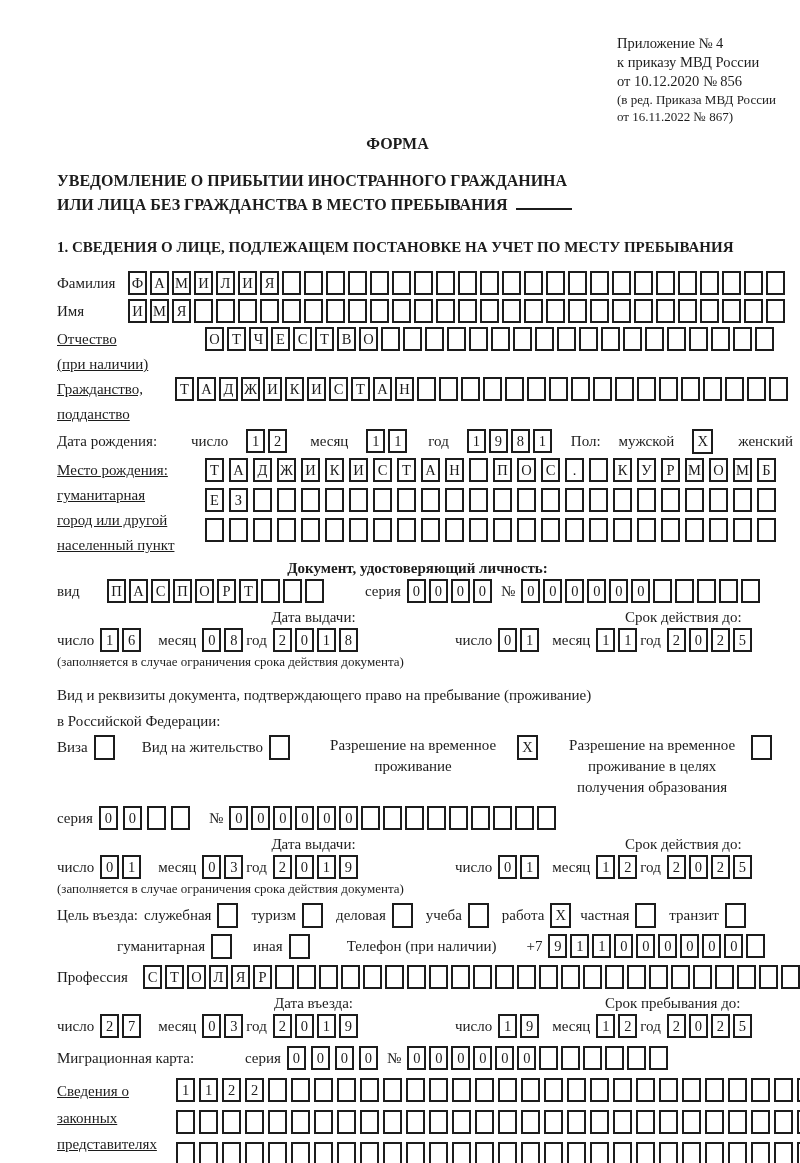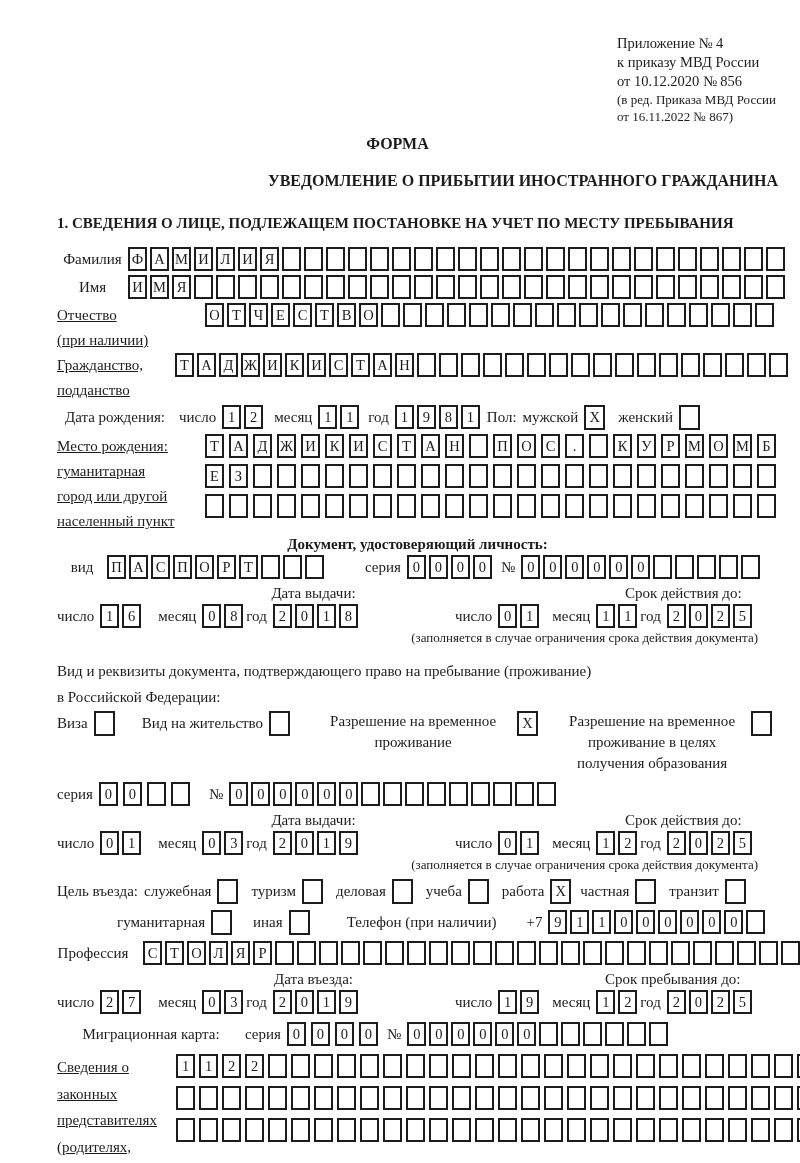--- a/index.html
+++ b/index.html
@@ -6,45 +6,45 @@
   body{width:800px;height:1163px;overflow:hidden;color:#1c1c1c;
        font-family:"Liberation Serif",serif;font-size:15px;}
   .page{box-sizing:border-box;width:800px;height:829px;padding:34px 22px 0 57px;position:relative;}
 
   
   .hdr{margin-left:560px;}
   .hdr .hl{font-size:14.5px;line-height:19px;}
   .hdr .hs{font-size:13px;line-height:17px;}
   .forma{margin:10px 40px 0 0;text-align:center;font-weight:bold;font-size:16px;}
 
-  .title{margin-top:16px;text-align:right;font-weight:bold;font-size:16px;line-height:24px;}
+  .title{margin-top:16px;text-align:left;font-weight:bold;font-size:16px;line-height:24px;}
   .t-underline{display:inline-block;width:56px;border-bottom:2px solid #1c1c1c;height:14px;margin-left:8px;}
 
   .sec-heading{margin-top:20px;font-weight:bold;font-size:15px;line-height:20px;}
 
   
   .bg{display:inline-block;white-space:nowrap;flex:none;vertical-align:top;}
   .cell{display:inline-block;box-sizing:border-box;width:19px;height:24px;border:2px solid #1c1c1c;
         margin-right:3px;text-align:center;font-size:14.5px;line-height:20px;vertical-align:top;background:#fff;}
   .g24 .cell{margin-right:5px;}
   .g23 .cell{margin-right:4px;}
   .cb .cell{width:21px;height:25px;}
 
   .row{display:flex;align-items:flex-start;margin-top:4px;}
-  .lbl{flex:none;line-height:24px;text-align:center;}
+  .lbl{flex:none;line-height:24px;}
   .w71{width:71px;} .w148{width:148px;} .w118{width:118px;} .w50{width:50px;} .w72{width:72px;}
   .lblcol{flex:none;line-height:25px;text-decoration:underline;}
   .mb6{margin-bottom:6px;}
   .dlbl{margin:0 6px 0 0;line-height:24px;}
   .halfA{width:398px;display:flex;align-items:flex-start;}
   .halfB{display:flex;align-items:flex-start;}
   .dateslbl{display:flex;margin-top:6px;}
   .dateslbl .la{width:398px;text-align:center;padding-left:115px;box-sizing:border-box;}
   .dateslbl .lb{padding-left:170px;}
-  .note{font-size:13px;text-align:right;margin:2px 20px 0 0;line-height:16px;}
+  .note{font-size:13px;text-align:left;margin:2px 32px 0 0;line-height:16px;}
 
   .opt{display:flex;align-items:flex-start;margin-right:10px;}
   .opt .olbl{line-height:25px;margin-right:6px;}
   .optwrap{width:196px;text-align:center;line-height:21px;margin-right:6px;}
   .optwrap3{width:186px;text-align:center;line-height:21px;margin-right:6px;}
 
   .center-bold{font-weight:bold;text-align:center;margin-top:8px;}
 </style>
 </head>
 <body>
@@ -56,20 +56,23 @@
     <div class="hl">к приказу МВД России</div>
     <div class="hl">от 10.12.2020 № 856</div>
     <div class="hs">(в ред. Приказа МВД России</div>
     <div class="hs">от 16.11.2022 № 867)</div>
   </div>
 
   <div class="forma">ФОРМА</div>
 
   <div class="title">
     <div>УВЕДОМЛЕНИЕ О ПРИБЫТИИ ИНОСТРАННОГО ГРАЖДАНИНА</div>
+    <div>
+      <span>ИЛИ ЛИЦА БЕЗ ГРАЖДАНСТВА В МЕСТО ПРЕБЫВАНИЯ</span><span class="t-underline"></span>
+    </div>
   </div>
 
   <div class="sec-heading">1. СВЕДЕНИЯ О ЛИЦЕ, ПОДЛЕЖАЩЕМ ПОСТАНОВКЕ НА УЧЕТ ПО МЕСТУ ПРЕБЫВАНИЯ</div>
 
   <div class="row" style="margin-top:14px;">
     <span class="lbl w71">Фамилия</span>
     <span class="bg"><span class="cell">Ф</span><span class="cell">А</span><span class="cell">М</span><span class="cell">И</span><span class="cell">Л</span><span class="cell">И</span><span class="cell">Я</span><span class="cell"></span><span class="cell"></span><span class="cell"></span><span class="cell"></span><span class="cell"></span><span class="cell"></span><span class="cell"></span><span class="cell"></span><span class="cell"></span><span class="cell"></span><span class="cell"></span><span class="cell"></span><span class="cell"></span><span class="cell"></span><span class="cell"></span><span class="cell"></span><span class="cell"></span><span class="cell"></span><span class="cell"></span><span class="cell"></span><span class="cell"></span><span class="cell"></span><span class="cell"></span></span>
   </div>
 
   <div class="row">
@@ -86,21 +89,21 @@
   </div>
 
   <div class="row" style="margin-top:0;">
     <span class="lblcol w118">
       <div>Гражданство,</div>
       <div>подданство</div>
     </span>
     <span class="bg"><span class="cell">Т</span><span class="cell">А</span><span class="cell">Д</span><span class="cell">Ж</span><span class="cell">И</span><span class="cell">К</span><span class="cell">И</span><span class="cell">С</span><span class="cell">Т</span><span class="cell">А</span><span class="cell">Н</span><span class="cell"></span><span class="cell"></span><span class="cell"></span><span class="cell"></span><span class="cell"></span><span class="cell"></span><span class="cell"></span><span class="cell"></span><span class="cell"></span><span class="cell"></span><span class="cell"></span><span class="cell"></span><span class="cell"></span><span class="cell"></span><span class="cell"></span><span class="cell"></span><span class="cell"></span></span>
   </div>
 
-  <div class="row" style="margin-top:2px;">
+  <div class="row" style="margin-top:2px;gap:12px;">
     <span class="lbl" style="width:116px;">Дата рождения:</span>
     <span class="dlbl" style="margin-left:6px;">число</span>
     <span class="bg"><span class="cell">1</span><span class="cell">2</span></span>
     <span class="dlbl" style="margin-left:8px;">месяц</span>
     <span class="bg"><span class="cell">1</span><span class="cell">1</span></span>
     <span class="dlbl" style="margin-left:6px;">год</span>
     <span class="bg"><span class="cell">1</span><span class="cell">9</span><span class="cell">8</span><span class="cell">1</span></span>
     <span class="dlbl" style="margin-left:4px;">Пол:</span>
     <span class="dlbl">мужской</span>
     <span class="bg cb"><span class="cell">X</span></span>

